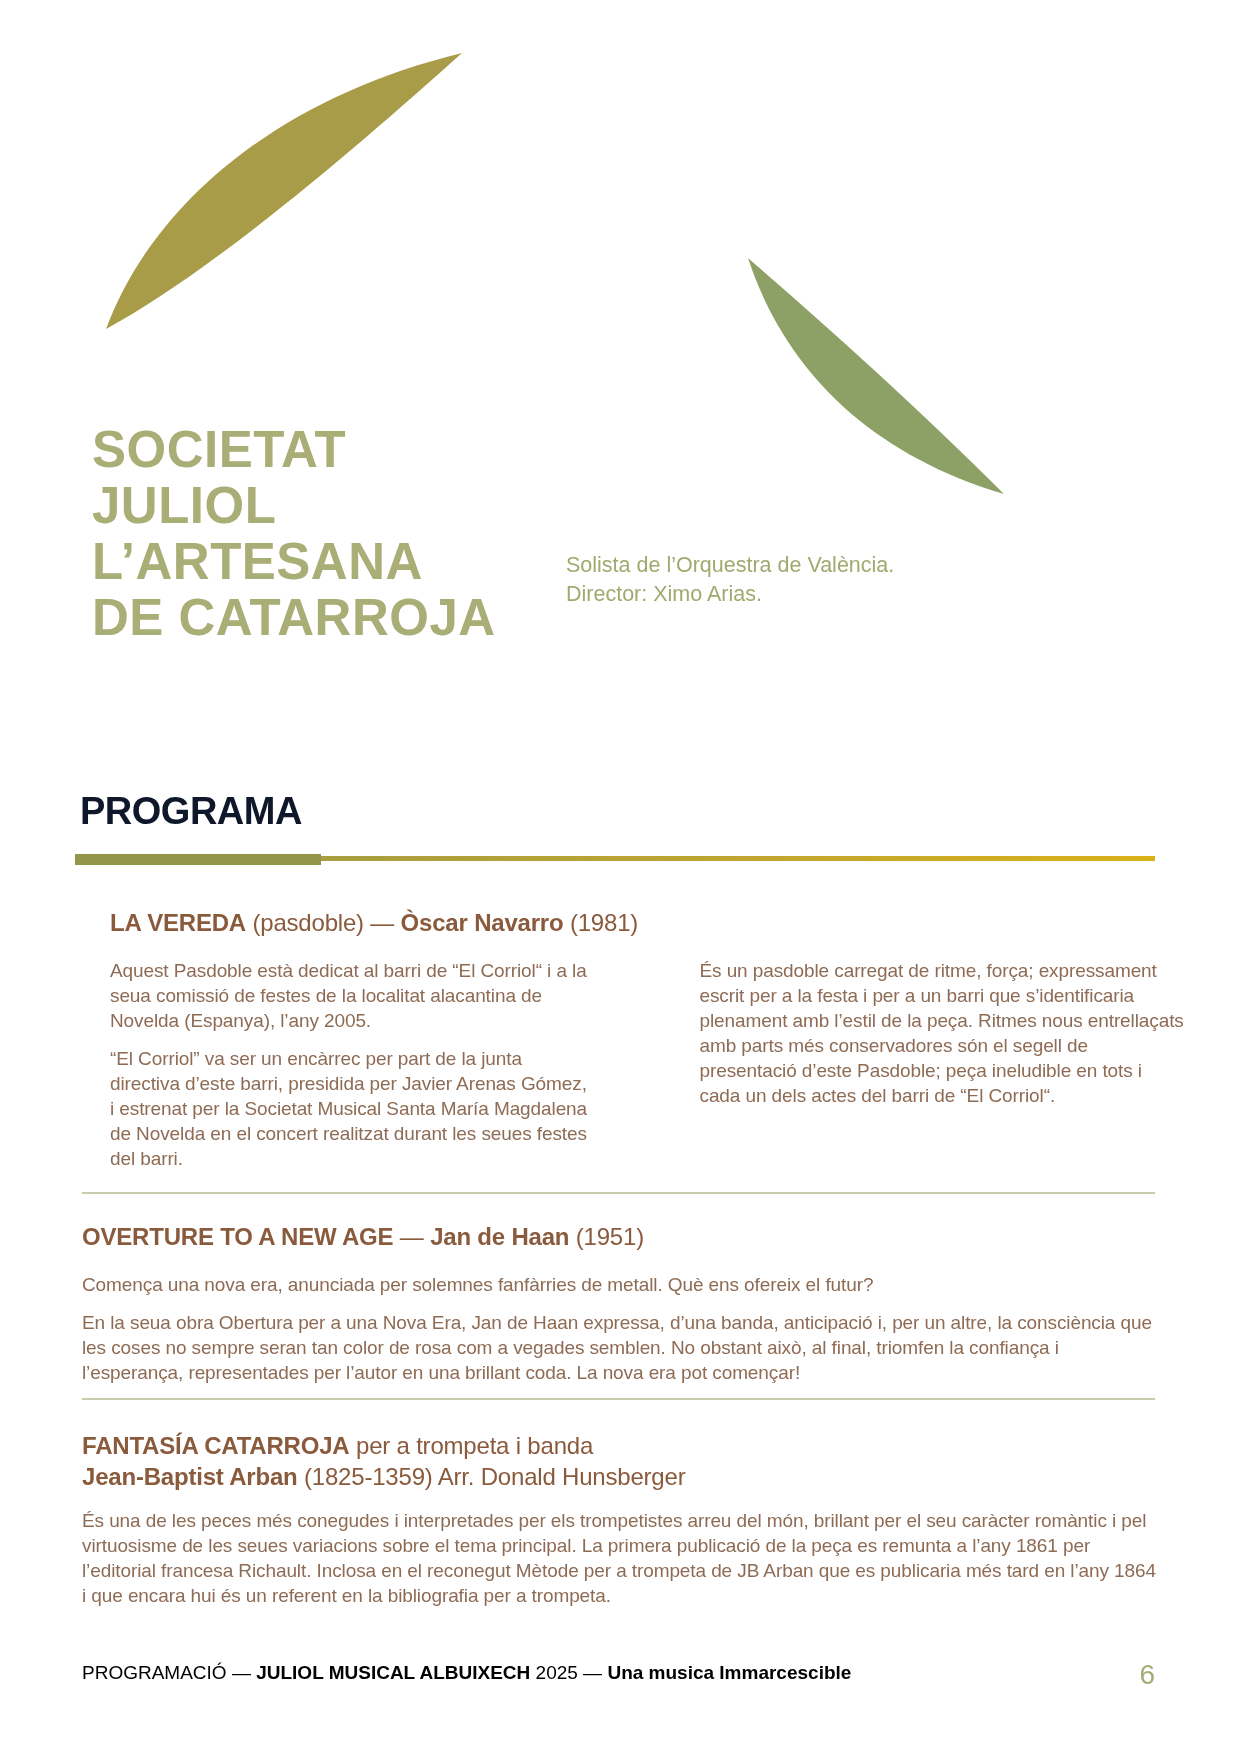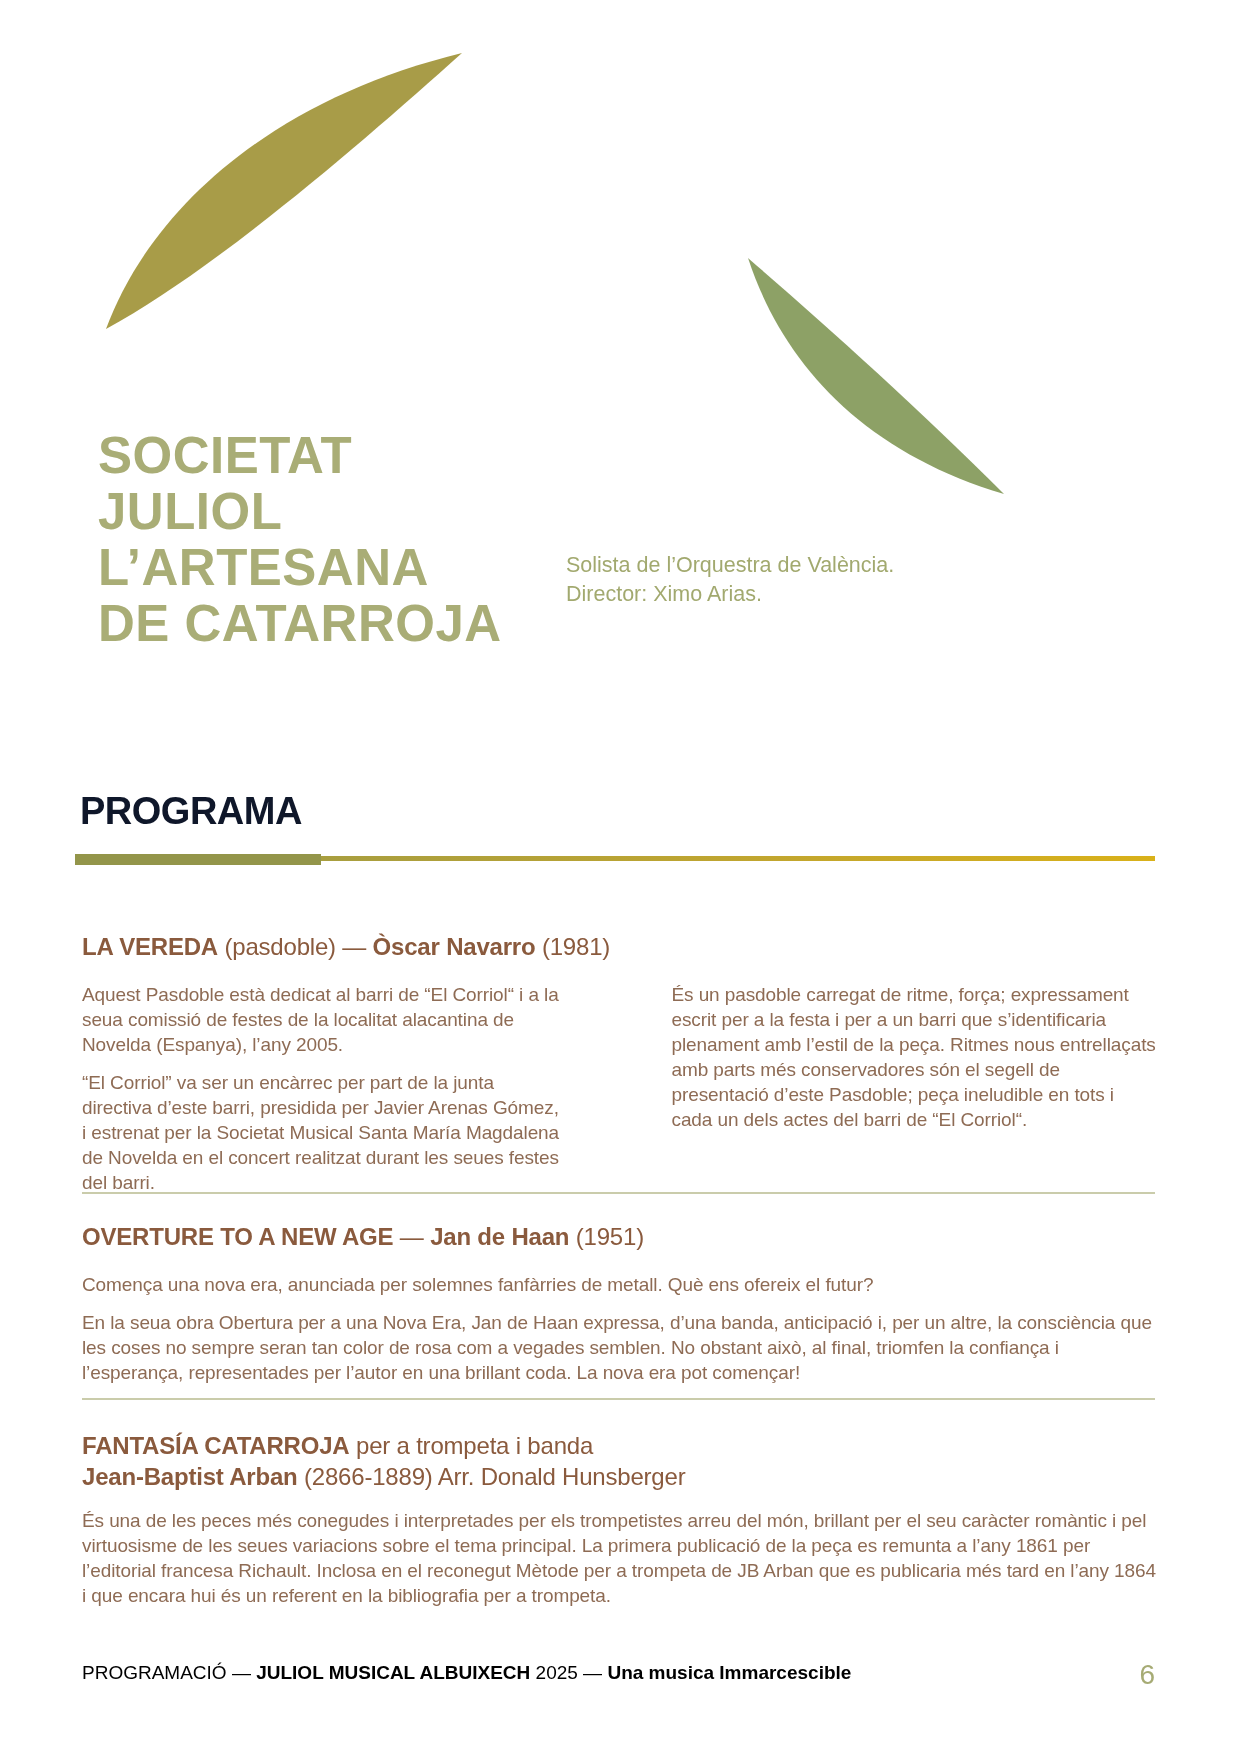--- a/index.html
+++ b/index.html
@@ -8,21 +8,21 @@
     background:#ffffff;
     font-family:"Liberation Sans",sans-serif;
     position:relative;
     overflow:hidden;
   }
   .leaf{position:absolute;}
   .leaf svg{display:block;}
 
   .title{
     position:absolute;left:82px;top:412px;
-    margin:16px;
+    margin:10px;
     font-size:51px;line-height:56px;font-weight:bold;
     color:#a9ad76;letter-spacing:0.5px;
   }
   .title div{white-space:nowrap;}
 
   .credits{
     position:absolute;left:566px;top:551px;
     font-size:21.5px;line-height:28.5px;
     color:#a2a96f;
   }
@@ -42,21 +42,21 @@
     background:#93954a;
   }
   .rule-major .rm-right{
     position:absolute;left:246px;top:2px;width:834px;height:5px;
     background:linear-gradient(90deg,#a89e3f 0%,#c2a62e 55%,#d9b119 100%);
   }
 
   .piece{
     position:absolute;left:82px;width:1075px;
   }
-  .piece-1{top:932px;}
+  .piece-1{top:908px;margin-left:28px;}
   .piece-2{top:1222px;}
   .piece-3{top:1430px;}
 
   .piece h3{
     margin:0 0 20px 0;
     font-size:24px;line-height:30px;font-weight:normal;
     color:#8a5a3d;letter-spacing:-0.2px;
   }
   .piece-2 h3{}
   .piece-3 h3{line-height:31px;margin-bottom:16px;}
@@ -145,21 +145,21 @@
   </h3>
   <p>Comença una nova era, anunciada per solemnes fanfàrries de metall. Què ens ofereix el futur?</p>
   <p>En la seua obra Obertura per a una Nova Era, Jan de Haan expressa, d’una banda, anticipació i, per un altre, la consciència que les coses no sempre seran tan color de rosa com a vegades semblen. No obstant això, al final, triomfen la confiança i l’esperança, representades per l’autor en una brillant coda. La nova era pot començar!</p>
 </section>
 
 <hr class="thin-rule r2">
 
 <section class="piece piece-3">
   <h3>
     <div><span class="b">FANTASÍA CATARROJA</span><span> per a trompeta i banda</span></div>
-    <div><span class="b">Jean-Baptist Arban</span><span> (2866-1889) Arr. Donald Hunsberger</span></div>
+    <div><span class="b">Jean-Baptist Arban</span><span> (1825-1359) Arr. Donald Hunsberger</span></div>
   </h3>
   <p>És una de les peces més conegudes i interpretades per els trompetistes arreu del món, brillant per el seu caràcter romàntic i pel virtuosisme de les seues variacions sobre el tema principal. La primera publicació de la peça es remunta a l’any 1861 per l’editorial francesa Richault. Inclosa en el reconegut Mètode per a trompeta de JB Arban que es publicaria més tard en l’any 1864 i que encara hui és un referent en la bibliografia per a trompeta.</p>
 </section>
 
 <footer class="footer">
   <div class="fleft">
     <span>PROGRAMACIÓ — </span><span class="b">JULIOL MUSICAL ALBUIXECH</span><span> 2025 — </span><span class="b">Una musica Immarcescible</span>
   </div>
   <div class="pagenum">6</div>
 </footer>

